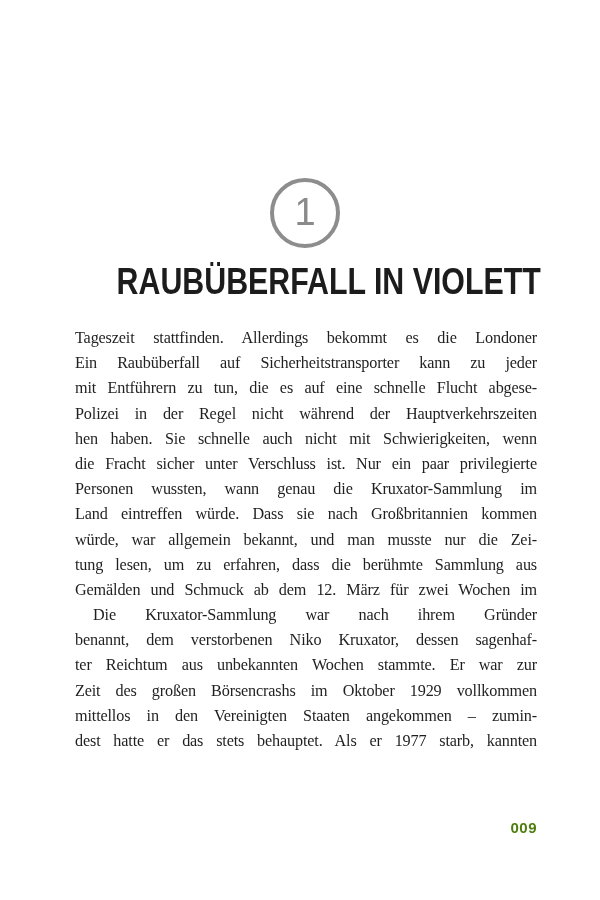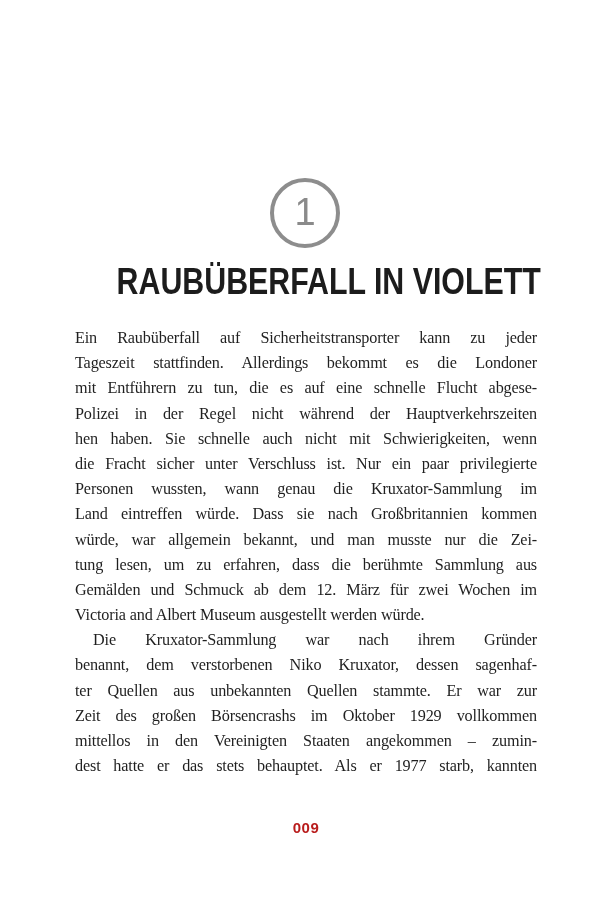--- a/index.html
+++ b/index.html
@@ -64,55 +64,54 @@
     text-align: justify;
     text-align-last: left;
   }
   .body-text .line.j { text-align-last: justify; }
   .body-text .line.ind { text-indent: 18px; }
   .page-number {
     position: absolute;
     top: 819px;
     left: 75px;
     width: 462px;
-    text-align: center;
+    text-align: right;
     font-family: "Liberation Sans", sans-serif;
     font-weight: 700;
     font-size: 15px;
     letter-spacing: 0.5px;
-    color: #b91c1c;
+    color: #4d7c0f;
   }
 </style>
 </head>
 <body>
 
 <div class="book-page">
 
   <div class="chapter-circle">
     <span class="chapter-num">1</span>
   </div>
 
   <h1 class="chapter-title">RAUBÜBERFALL IN VIOLETT</h1>
 
   <div class="body-text">
+      <div class="line j">Tageszeit stattfinden. Allerdings bekommt es die Londoner</div>
       <div class="line j">Ein Raubüberfall auf Sicherheitstransporter kann zu jeder</div>
-      <div class="line j">Tageszeit stattfinden. Allerdings bekommt es die Londoner</div>
       <div class="line j">mit Entführern zu tun, die es auf eine schnelle Flucht abgese-</div>
       <div class="line j">Polizei in der Regel nicht während der Hauptverkehrszeiten</div>
       <div class="line j">hen haben. Sie schnelle auch nicht mit Schwierigkeiten, wenn</div>
       <div class="line j">die Fracht sicher unter Verschluss ist. Nur ein paar privilegierte</div>
       <div class="line j">Personen wussten, wann genau die Kruxator-Sammlung im</div>
       <div class="line j">Land eintreffen würde. Dass sie nach Großbritannien kommen</div>
       <div class="line j">würde, war allgemein bekannt, und man musste nur die Zei-</div>
       <div class="line j">tung lesen, um zu erfahren, dass die berühmte Sammlung aus</div>
       <div class="line j">Gemälden und Schmuck ab dem 12. März für zwei Wochen im</div>
-      <div class="line">Victoria and Albert Museum ausgestellt werden würde.</div>
       <div class="line j ind">Die Kruxator-Sammlung war nach ihrem Gründer</div>
       <div class="line j">benannt, dem verstorbenen Niko Kruxator, dessen sagenhaf-</div>
-      <div class="line j">ter Quellen aus unbekannten Quellen stammte. Er war zur</div>
+      <div class="line j">ter Reichtum aus unbekannten Wochen stammte. Er war zur</div>
       <div class="line j">Zeit des großen Börsencrashs im Oktober 1929 vollkommen</div>
       <div class="line j">mittellos in den Vereinigten Staaten angekommen – zumin-</div>
       <div class="line j">dest hatte er das stets behauptet. Als er 1977 starb, kannten</div>
     </div>
 
   <div class="page-number">009</div>
 
 </div>
 
 </body></html>

